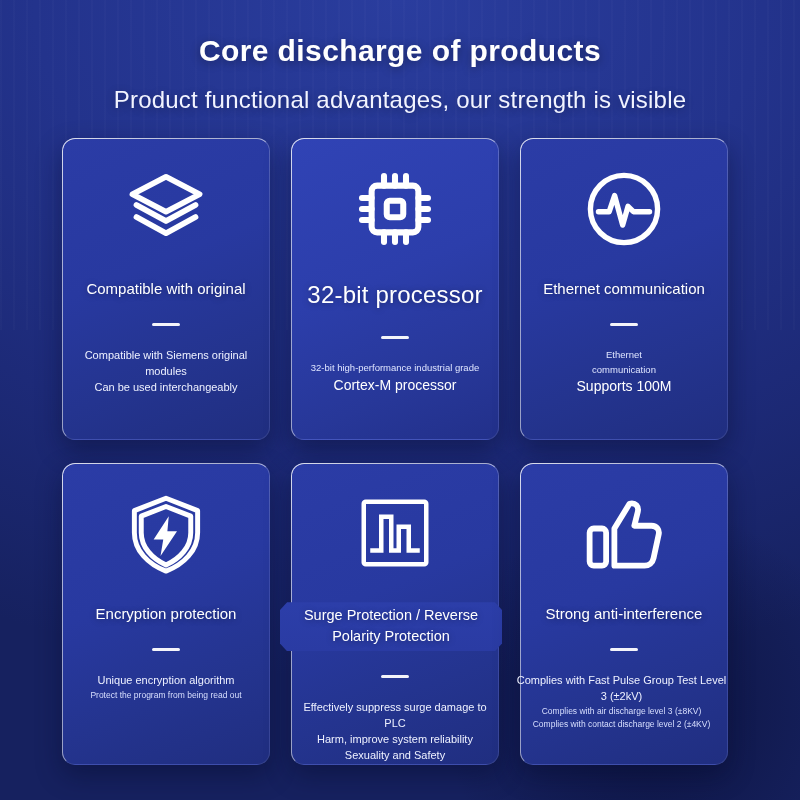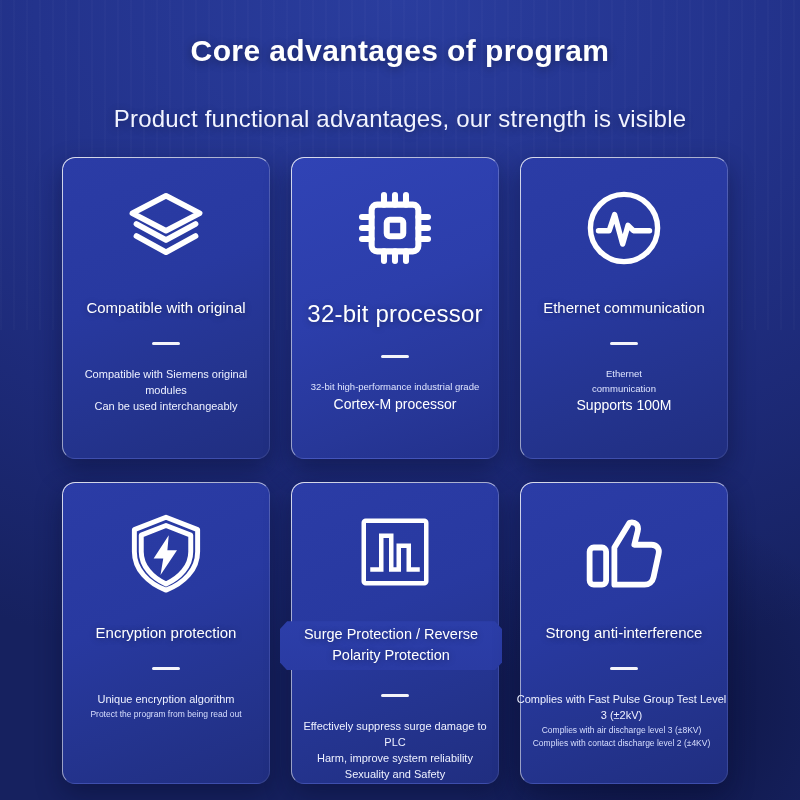--- a/index.html
+++ b/index.html
@@ -28,21 +28,21 @@
     background:radial-gradient(circle,rgba(10,16,56,.75) 0%,rgba(10,16,56,0) 70%);
     pointer-events:none;
   }
 
   .headings{position:relative;z-index:3;text-align:center;padding-top:34px;}
   .h-main{
     font-size:30px;font-weight:700;letter-spacing:.4px;color:#ffffff;
     text-shadow:0 2px 10px rgba(0,0,0,.35);
   }
   .h-sub{
-    margin-top:37px;font-size:24px;font-weight:400;color:#f2f4ff;
+    margin-top:18px;font-size:24px;font-weight:400;color:#f2f4ff;
     letter-spacing:.2px;text-shadow:0 2px 10px rgba(0,0,0,.3);
   }
 
   .grid{
     position:relative;z-index:3;
     width:676px;margin:24px auto 0 auto;
     display:grid;grid-template-columns:repeat(3,206px);
     column-gap:23px;row-gap:23px;
   }
 
@@ -115,21 +115,21 @@
 
   
   .desc.wide{width:216px;margin-left:-5px;padding:0;}
 </style>
 </head>
 <body>
 
 <div id="page">
 
   <div class="headings">
-    <div class="h-main">Core advantages of program</div>
+    <div class="h-main">Core discharge of products</div>
     <div class="h-sub">Product functional advantages, our strength is visible</div>
   </div>
 
   <div class="grid">
       <div class="card">
         <div class="icon-wrap">
           <svg width="86" height="86" viewBox="0 0 64 64" fill="none" stroke="#ffffff" stroke-width="4.2" stroke-linejoin="round" stroke-linecap="round">
     <polygon points="32,8 57,21 32,34 7,21"></polygon>
     <polyline points="10,29 32,41 54,29"></polyline>
     <polyline points="10,38 32,50 54,38"></polyline>

